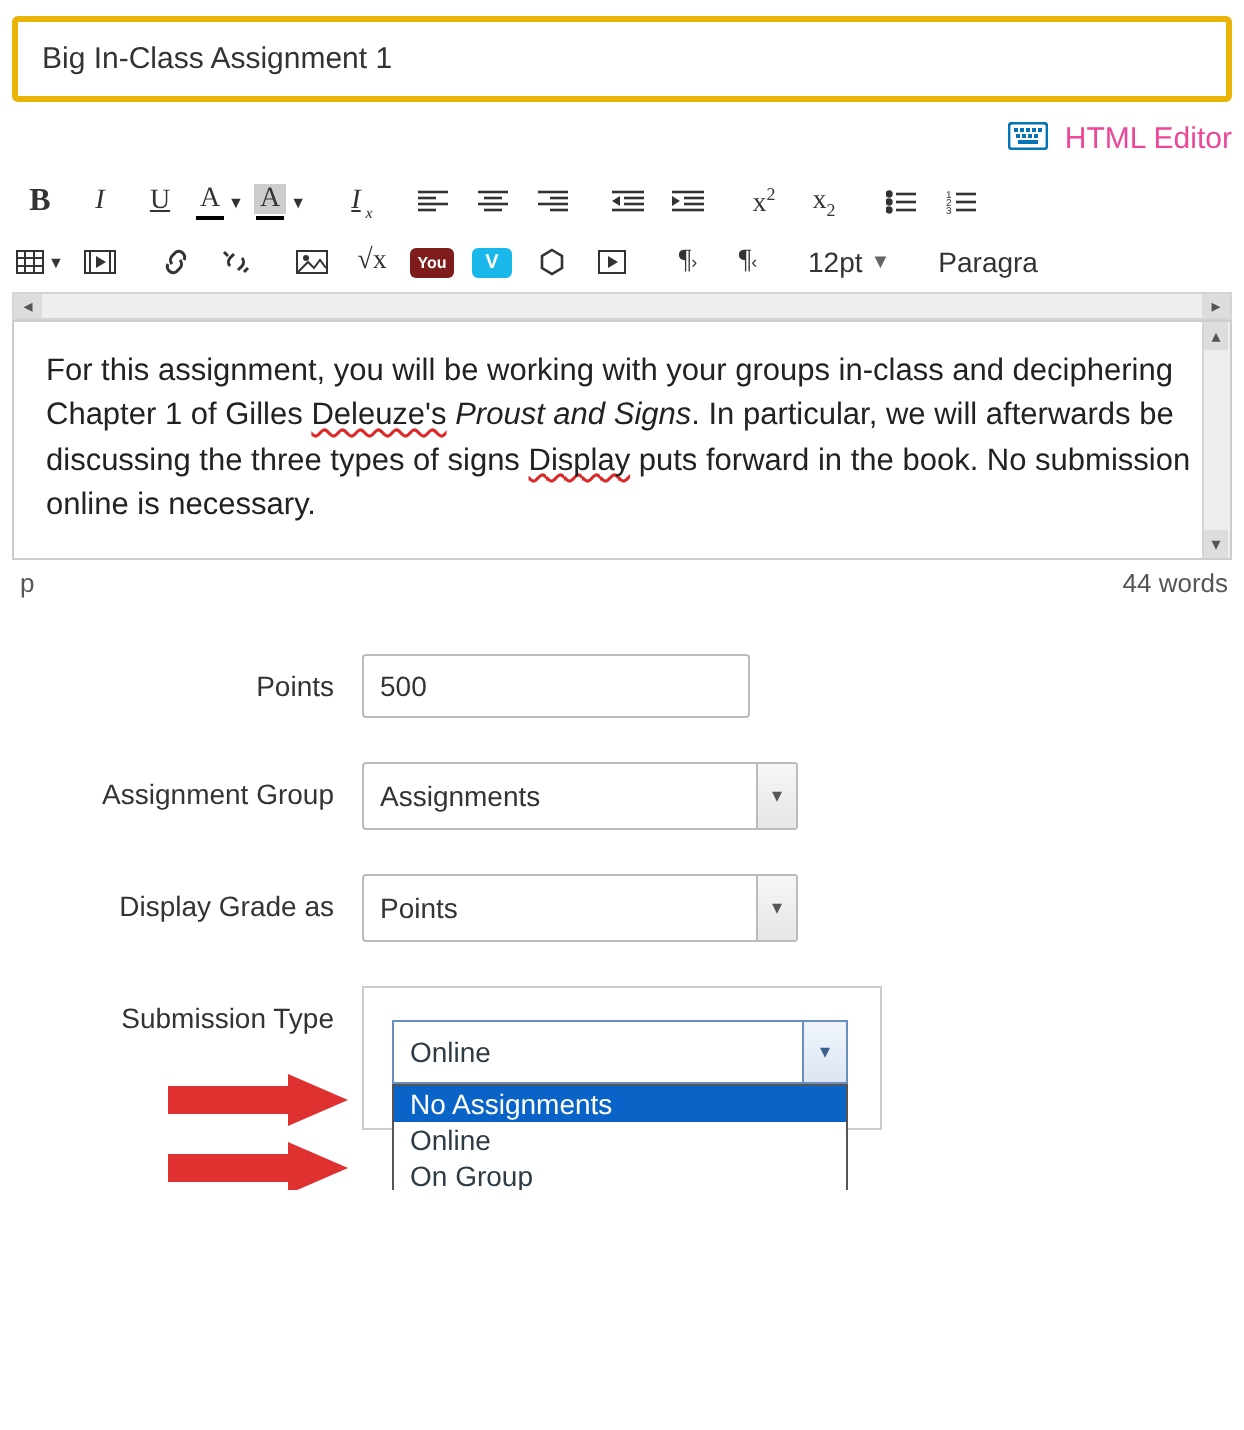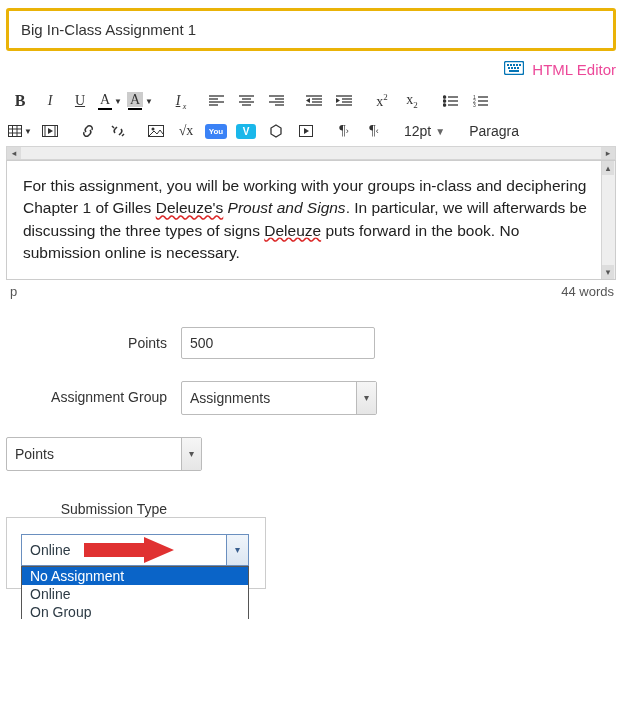--- a/index.html
+++ b/index.html
@@ -103,21 +103,21 @@
     .text-input, .select-input {
       border: 1px solid #bbb;
       background: #fff;
       padding: 7px 8px;
       font-size: 14px;
       color: #333;
       border-radius: 2px;
     }
     .text-input { width: 194px; }
     .select-input {
-      width: 196px;
+      width: 218px;
       height: 34px;
       position: relative;
       display: flex;
       align-items: center;
       justify-content: space-between;
       cursor: pointer;
     }
     .select-input .drop {
       width: 20px; height: 100%; border-left: 1px solid #bbb;
       position: absolute; right: 0; top: 0;
@@ -165,21 +165,21 @@
       color: #fff;
     }
     .red-arrow {
       position: absolute;
       width: 90px;
       height: 26px;
       left: 78px;
       pointer-events: none;
     }
     .squig { text-decoration: underline wavy rgba(219,40,40,1); text-decoration-skip-ink: none; }
-    .yt { background:#3b82f6; color:#fff; border-radius:3px; width:22px; height:15px; font-size:8px; font-weight:bold; display:flex;align-items:center;justify-content:center;}
+    .yt { background:#7f1d1d; color:#fff; border-radius:3px; width:22px; height:15px; font-size:8px; font-weight:bold; display:flex;align-items:center;justify-content:center;}
     .vim { background:#1ab7ea; color:#fff; border-radius:3px; width:20px; height:15px; font-size:10px; font-weight:bold; display:flex;align-items:center;justify-content:center;}
   </style>
 </head>
 <body>
 
 
 
 
 <input class="title-input" type="text" value="Big In-Class Assignment 1" style="">
 
@@ -401,21 +401,21 @@
   </div>
   <div class="scroll-faux">
     <span class="arrow left">◂</span>
     <span class="arrow right">▸</span>
   </div>
 </div>
 
 
 <div class="editor-wrap">
   <div class="editor-body">
-    <span>For this assignment, you will be working with your groups in-class and deciphering Chapter 1 of Gilles </span><span class="squig">Deleuze's</span><span> </span><em>Proust and Signs</em><span>. In particular, we will afterwards be discussing the three types of signs </span><span class="squig">Deleuze</span><span> puts forward in the book. No submission online is necessary.</span>
+    <span>For this assignment, you will be working with your groups in-class and deciphering Chapter 1 of Gilles </span><span class="squig">Deleuze's</span><span> </span><em>Proust and Signs</em><span>. In particular, we will afterwards be discussing the three types of signs </span><span class="squig">Display</span><span> puts forward in the book. No submission online is necessary.</span>
   </div>
   <div class="v-scroll">
     <span class="arrow top">▴</span>
     <span class="arrow bot">▾</span>
   </div>
 </div>
 <div class="status-row">
   <span>p</span>
   <span>44 words</span>
 </div>
@@ -429,36 +429,37 @@
 
   <div class="form-row">
     <div class="form-label">Assignment Group</div>
     <div class="select-input">
       <span>Assignments</span>
       <span class="drop">▾</span>
     </div>
   </div>
 
   <div class="form-row">
+    <div class="form-label">Display Grade as</div>
     <div class="select-input">
       <span>Points</span>
       <span class="drop">▾</span>
     </div>
   </div>
 
 
-  <div class="form-row" style="position:relative;flex-direction:column;">
+  <div class="form-row" style="position:relative;">
     <div class="form-label">Submission Type</div>
     <div class="submission-wrap">
       <div class="submission-select">
         <span>Online</span>
         <span class="drop">▾</span>
       </div>
       <div class="submission-options">
-        <div class="opt selected">No Assignment</div>
+        <div class="opt selected">No Assignments</div>
         <div class="opt">Online</div>
         <div class="opt">On Group</div>
         <div class="opt">External Tool</div>
       </div>
     </div>
 
     <svg class="red-arrow" style="top:44px;" viewBox="0 0 90 26">
       <polygon points="0,6 60,6 60,0 90,13 60,26 60,20 0,20" fill="#e03131"></polygon>
     </svg>
     <svg class="red-arrow" style="top:78px;" viewBox="0 0 90 26">

